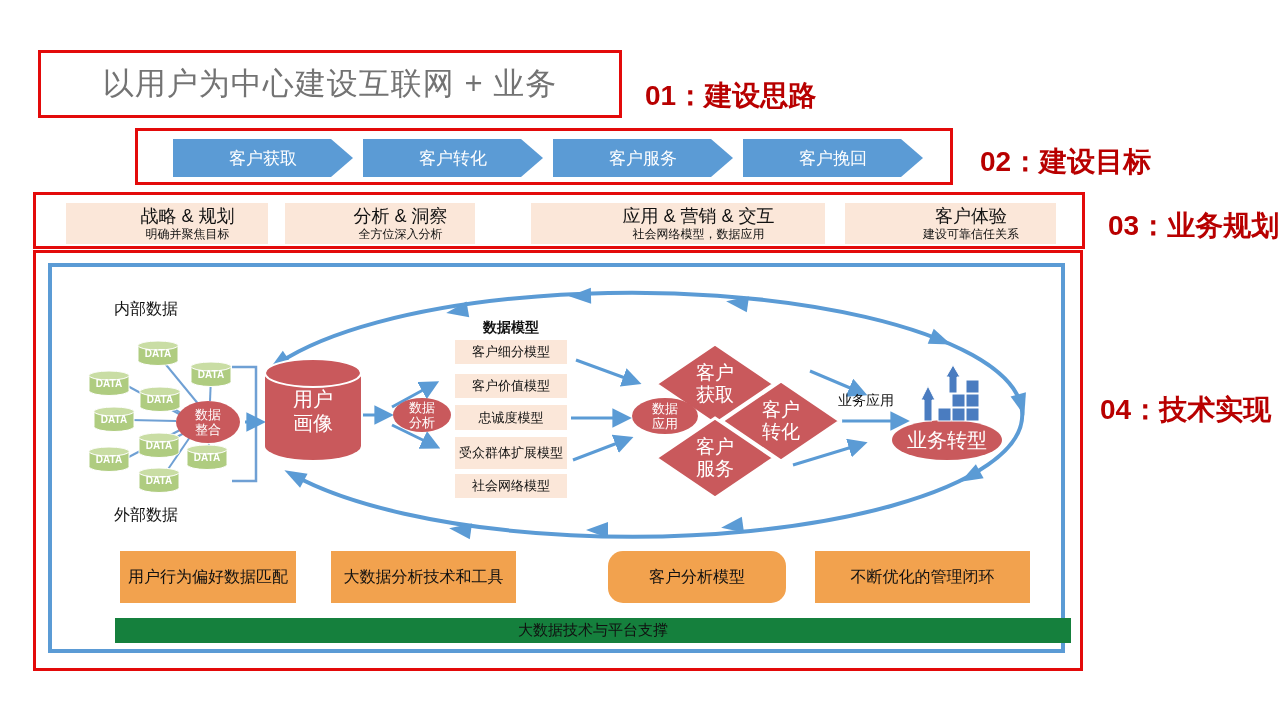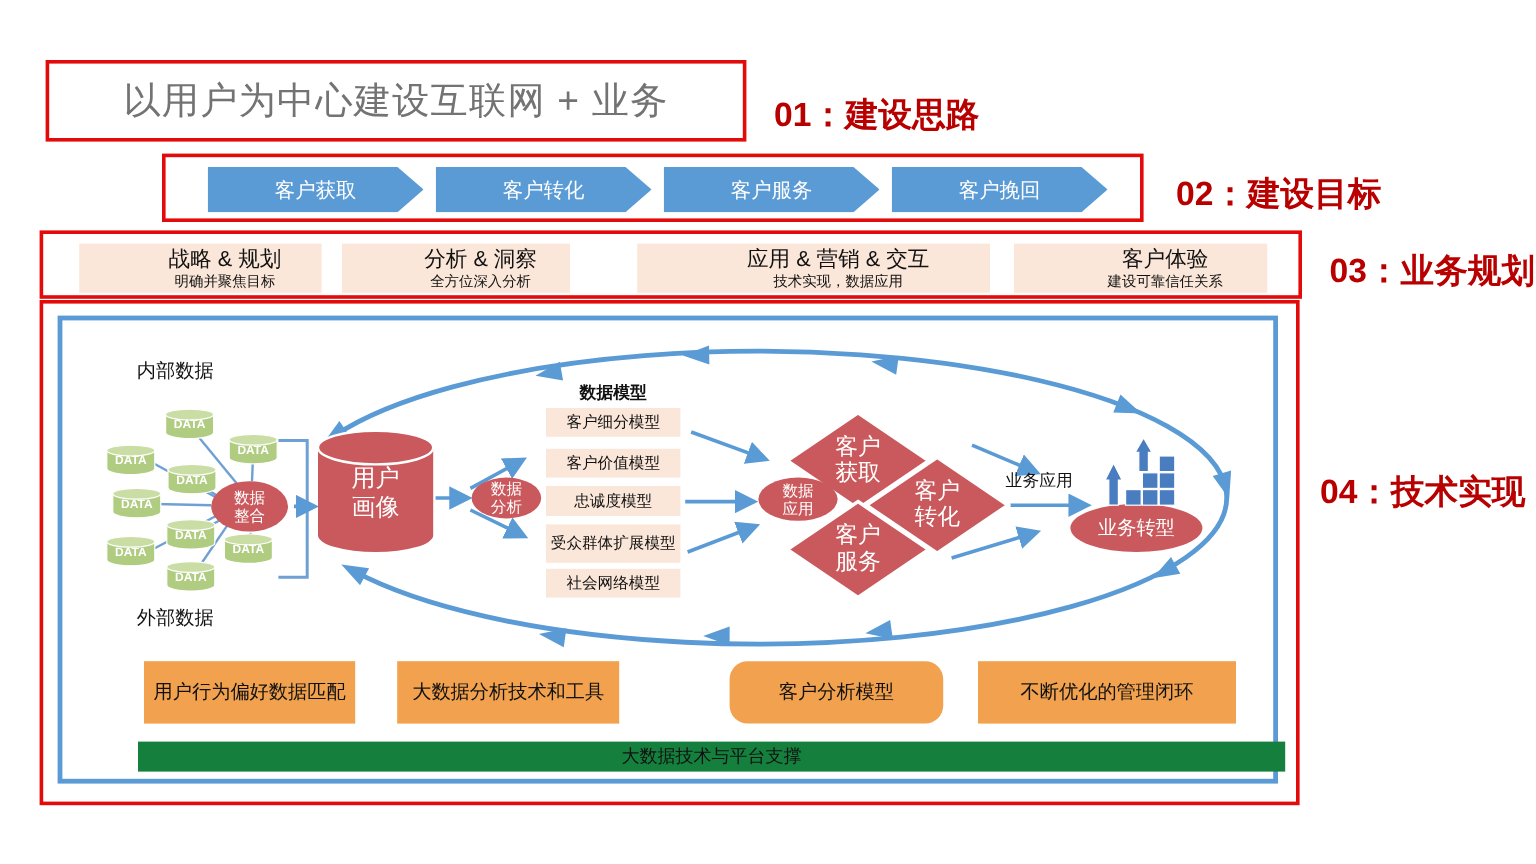--- a/index.html
+++ b/index.html
@@ -65,21 +65,21 @@
     <div class="pbox" style="left:30px;width:202px;">
       <div class="t">战略 &amp; 规划</div>
       <div class="s">明确并聚焦目标</div>
     </div>
     <div class="pbox" style="left:249px;width:190px;">
       <div class="t">分析 &amp; 洞察</div>
       <div class="s">全方位深入分析</div>
     </div>
     <div class="pbox" style="left:495px;width:294px;">
       <div class="t">应用 &amp; 营销 &amp; 交互</div>
-      <div class="s">技术实现，数据应用</div>
+      <div class="s">社会网络模型，数据应用</div>
     </div>
     <div class="pbox" style="left:809px;width:211px;">
       <div class="t">客户体验</div>
       <div class="s">建设可靠信任关系</div>
     </div>
   </div>
   <div class="abs rlabel" style="left:1108px;top:207px;">03：业务规划</div>
 
   <div class="panel">
     <div class="innerblue"></div>
@@ -199,21 +199,21 @@
     <div class="model" style="top:121px;height:24px;">客户价值模型</div>
     <div class="model" style="top:152px;height:25px;font-family:Liberation Serif, serif;">忠诚度模型</div>
     <div class="model" style="top:184px;height:32px;">受众群体扩展模型</div>
     <div class="model" style="top:221px;height:24px;">社会网络模型</div>
 
     <div class="wtext" style="left:656px;top:109px;width:46px;height:44px;font-size:19px;line-height:22px;">客户获取</div>
     <div class="wtext" style="left:722px;top:146px;width:46px;height:44px;font-size:19px;line-height:22px;">客户转化</div>
     <div class="wtext" style="left:656px;top:183px;width:46px;height:44px;font-size:19px;line-height:22px;">客户服务</div>
 
     <div class="dg-label" style="left:802px;top:139px;font-size:14px;">业务应用</div>
-    <div class="wtext" style="left:856px;top:177px;width:110px;height:20px;font-size:16px;">业务转型</div>
+    <div class="wtext" style="left:856px;top:177px;width:110px;height:20px;font-size:20px;">业务转型</div>
 
     <div class="obox" style="left:84px;width:176px;">用户行为偏好数据匹配</div>
     <div class="obox" style="left:295px;width:185px;">大数据分析技术和工具</div>
     <div class="obox" style="left:572px;width:178px;border-radius:15px;">客户分析模型</div>
     <div class="obox" style="left:779px;width:215px;">不断优化的管理闭环</div>
 
     <div class="bluebar">大数据技术与平台支撑</div>
   </div>
 
   <div class="abs rlabel" style="left:1100px;top:391px;">04：技术实现</div>

